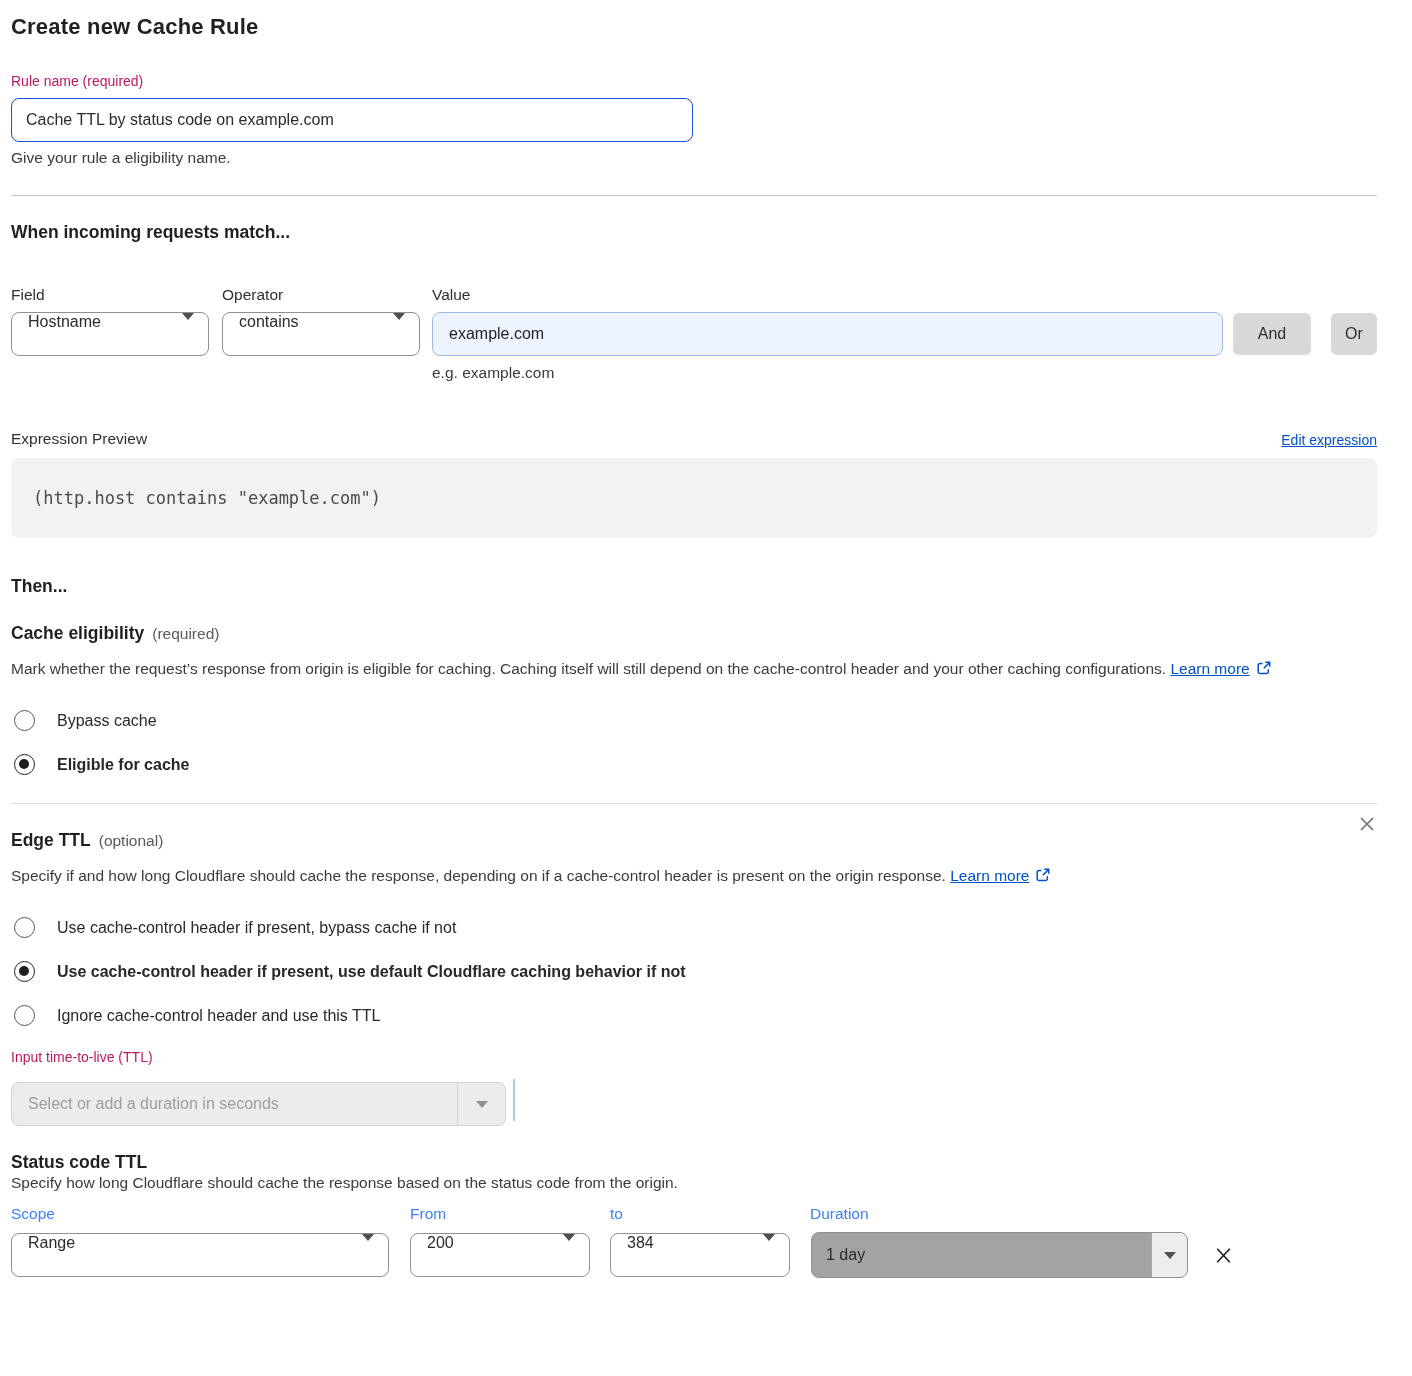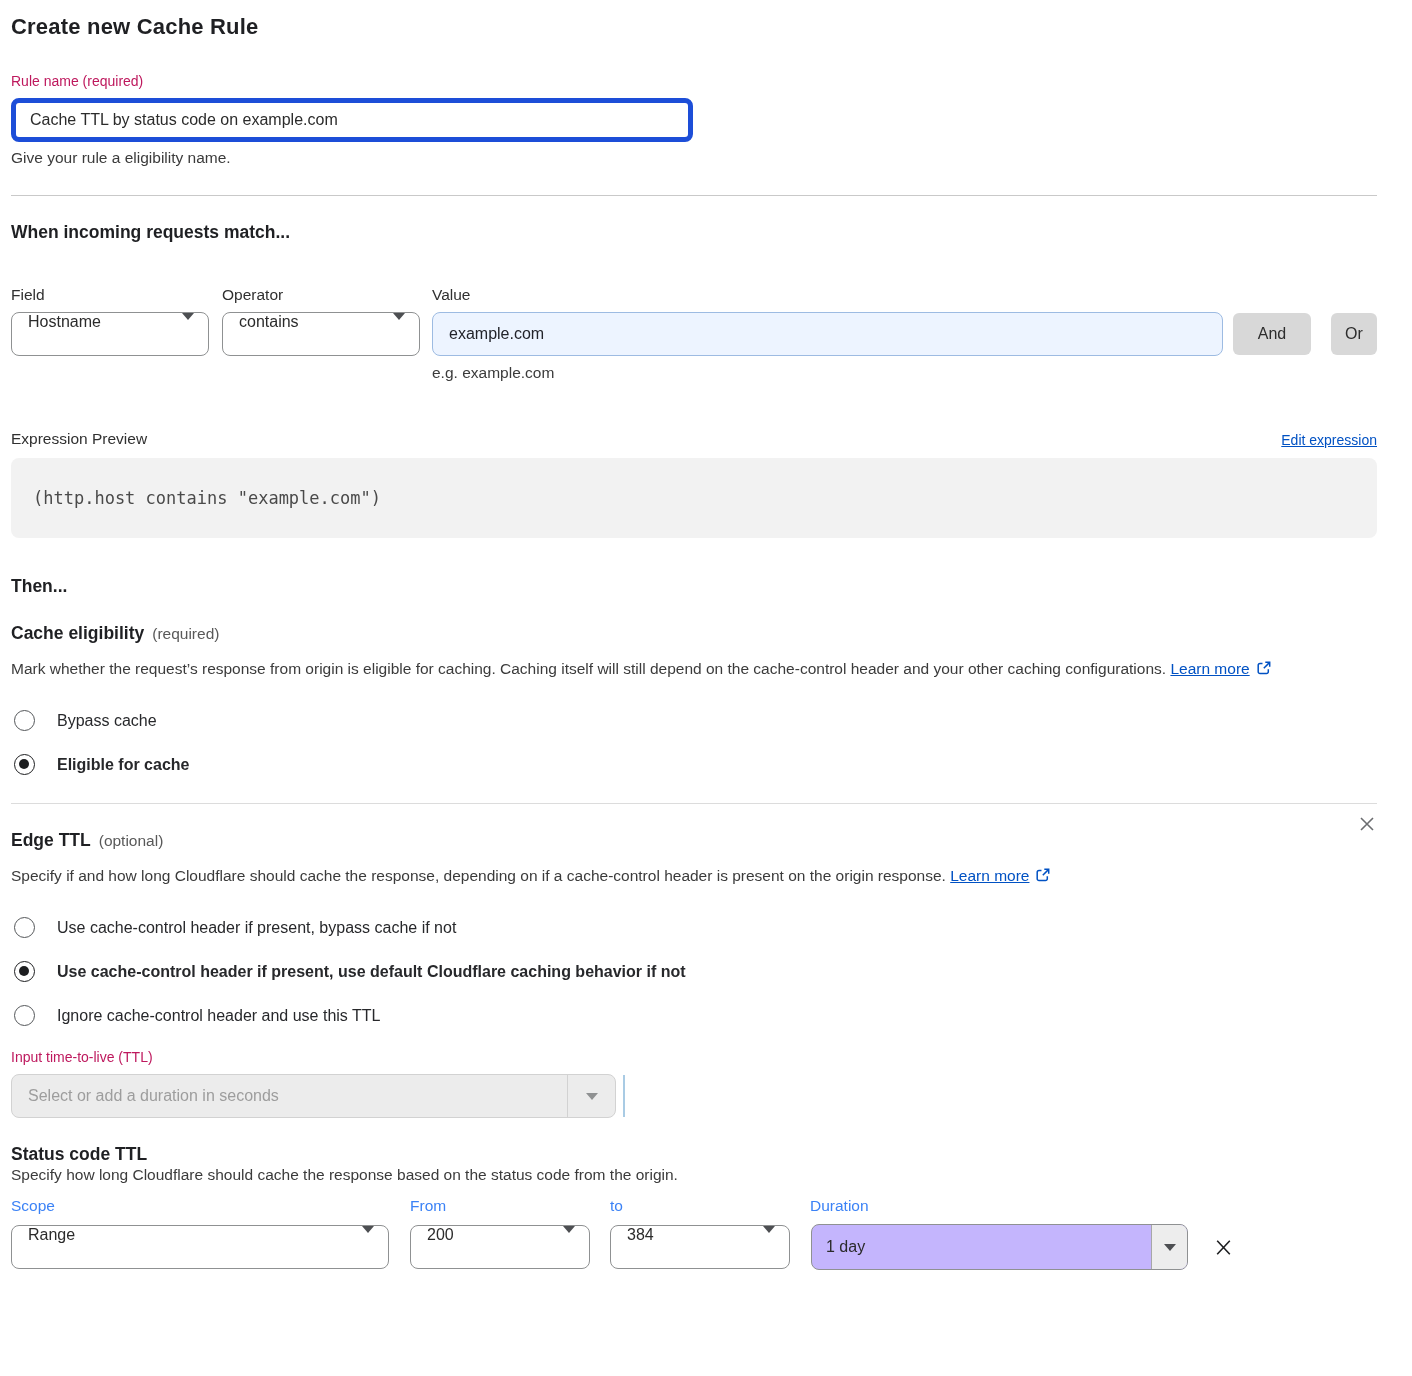--- a/index.html
+++ b/index.html
@@ -10,21 +10,21 @@
     color: #303030;
   }
   .page { padding: 14px 35px 30px 11px; }
 
   h1.page-title { font-size: 22px; font-weight: 700; color: #1f2023; letter-spacing: .2px; }
 
   .field-label { font-size: 14px; color: #be185d; margin-bottom: 9px; }
   .helper { font-size: 15.5px; color: #3b3b3b; margin-top: 7px; }
 
   input.text-input {
-    height: 44px; border: 5px solid #1d4ed8; border-radius: 8px;
+    height: 44px; border: 1px solid #1d4ed8; border-radius: 8px;
     font-size: 16px; color: #2b2b2b; padding: 0 14px; outline: none;
     font-family: "Liberation Sans", sans-serif; background: #fff; width: 100%;
   }
 
   .rule-name-block { margin-top: 33px; }
   .rule-name-block input { width: 682px; }
 
   .divider { border: none; border-top: 1px solid #c9c9c9; margin: 28px 0 0 0; }
   .divider.light { border-top-color: #dcdcdc; }
 
@@ -94,22 +94,22 @@
   .radio-label { font-size: 16px; color: #27282b; margin-left: 22px; }
   .radio-label.checked { font-weight: 700; }
 
   .edge-head-row { display: flex; justify-content: space-between; align-items: flex-start; }
   .close-x { margin-top: 10px; cursor: pointer; }
 
   
   .ttl-block { margin-top: 14px; }
   .ttl-combo-row { display: flex; align-items: center; margin-top: 9px; }
   .combo-disabled {
-    width: 605px; height: 44px; background: #ececec; border: 1px solid #d2d2d2;
-    border-radius: 8px; display: flex; overflow: hidden;
+    width: 495px; height: 44px; background: #ececec; border: 1px solid #d2d2d2;
+    border-radius: 8px; display: flex; overflow: hidden; margin-top: 8px;
   }
   .combo-disabled .ph {
     flex: 1; display: flex; align-items: center; padding-left: 16px;
     font-size: 16px; color: #9d9d9d;
   }
   .combo-disabled .chev-seg {
     width: 48px; border-left: 1px solid #d2d2d2; display: flex; align-items: center; justify-content: center;
   }
   .combo-disabled .chev { border-top-color: #8f9192; }
   .caret-bar { width: 2px; height: 42px; background: #a9cbe4; margin-left: 7px; }
@@ -121,21 +121,21 @@
   .status-labels .lbl { font-size: 15.5px; color: #3b82f6; }
   .lbl-scope { width: 399px; }
   .lbl-from { width: 200px; }
   .lbl-to { width: 200px; }
   .status-row { display: flex; align-items: center; margin-top: 9px; }
   .sel-scope { width: 378px; margin-right: 21px; }
   .sel-from { width: 180px; margin-right: 20px; }
   .sel-to { width: 180px; margin-right: 21px; }
   .dur-combo {
     width: 377px; height: 46px; border: 1px solid #8f9192; border-radius: 8px;
-    display: flex; overflow: hidden; background: #c4b5fd; cursor: pointer; justify-content: space-between;
+    display: flex; overflow: hidden; background: #a3a3a3; cursor: pointer; justify-content: space-between;
   }
   .dur-combo .dur-text { flex: 1; display: flex; align-items: center; padding-left: 14px; font-size: 16px; color: #2b2b2b; }
   .dur-combo .chev-seg { width: 36px; background: #ededed; border-left: 1px solid #a7a7a7; display: flex; align-items: center; justify-content: center; }
   .row-delete { margin-left: 25px; cursor: pointer; display: flex; align-items: center; }
 </style>
 </head>
 <body>
 
 <div class="page">
 

